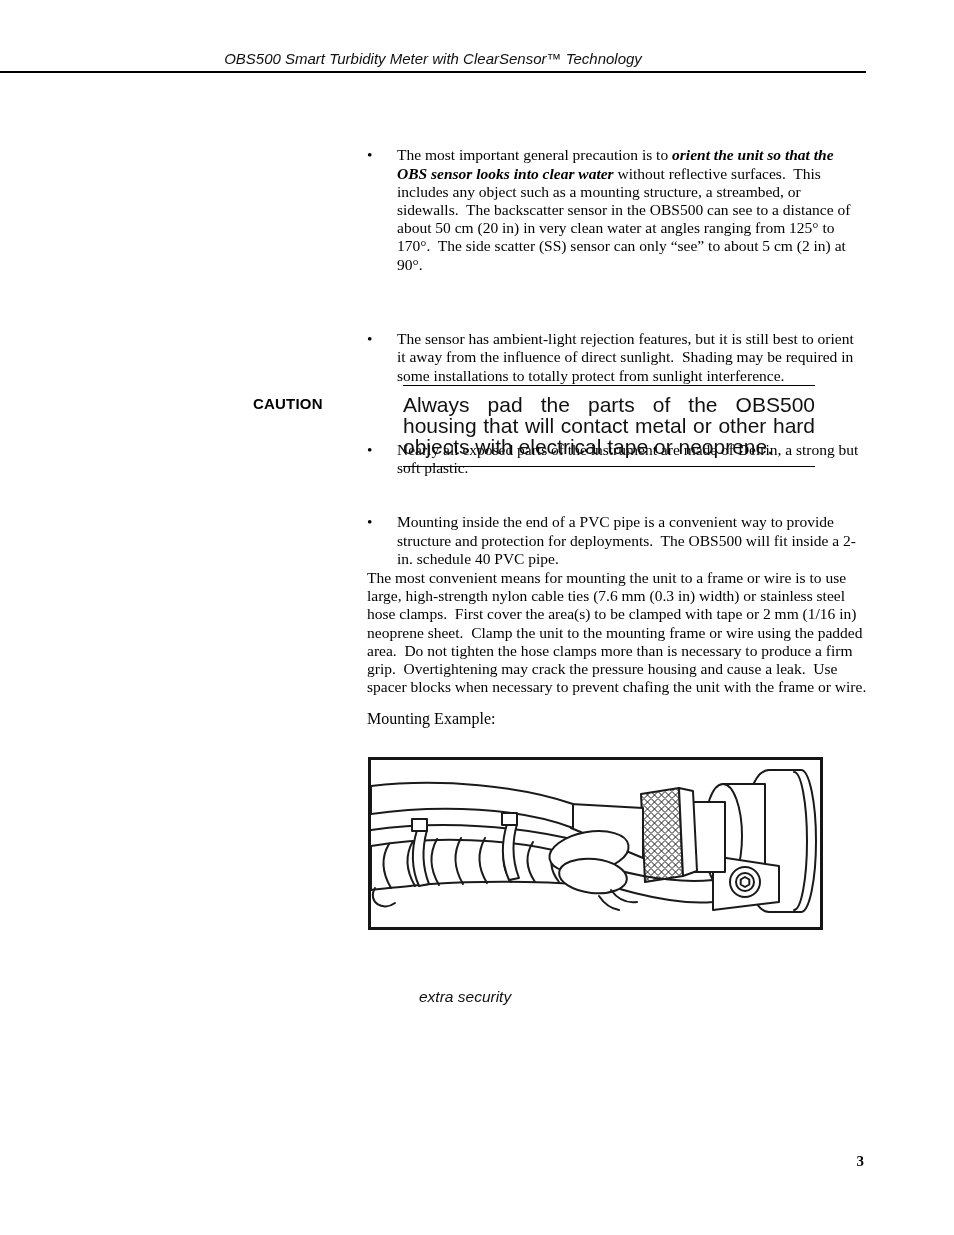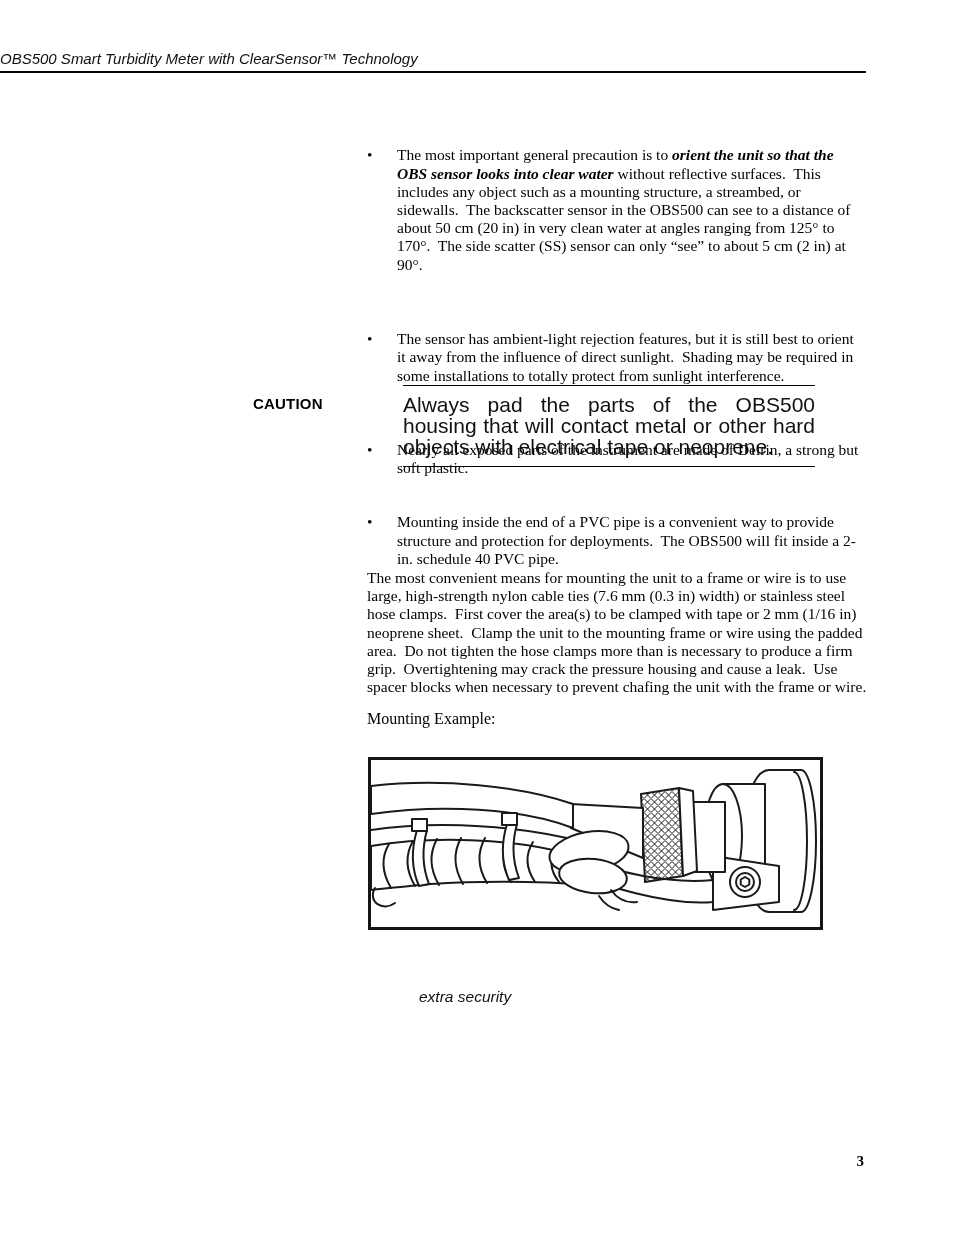--- a/index.html
+++ b/index.html
@@ -6,21 +6,21 @@
   body {
     width:954px; height:1235px; position:relative;
     background:#ffffff; color:#000;
     font-family:"Liberation Serif", serif;
     overflow:hidden;
   }
   .abs { position:absolute; }
 
   
   .header-title {
-    top:50px; left:0; width:866px; text-align:left;
+    top:50px; left:0; width:866px; text-align:center;
     font-family:"Liberation Sans", sans-serif;
     font-style:italic; font-size:15px; color:#111;
   }
   .header-rule { top:71px; left:0; width:866px; height:1.6px; background:#000; }
 
   
   .serif-body { font-size:15.5px; line-height:18.2px; white-space:pre-wrap; }
   .bullets-block { top:110px; left:367px; width:500px; }
   .bullet-item { display:flex; margin-bottom:20px; }
   .bullet-marker { width:30px; flex:none; }

